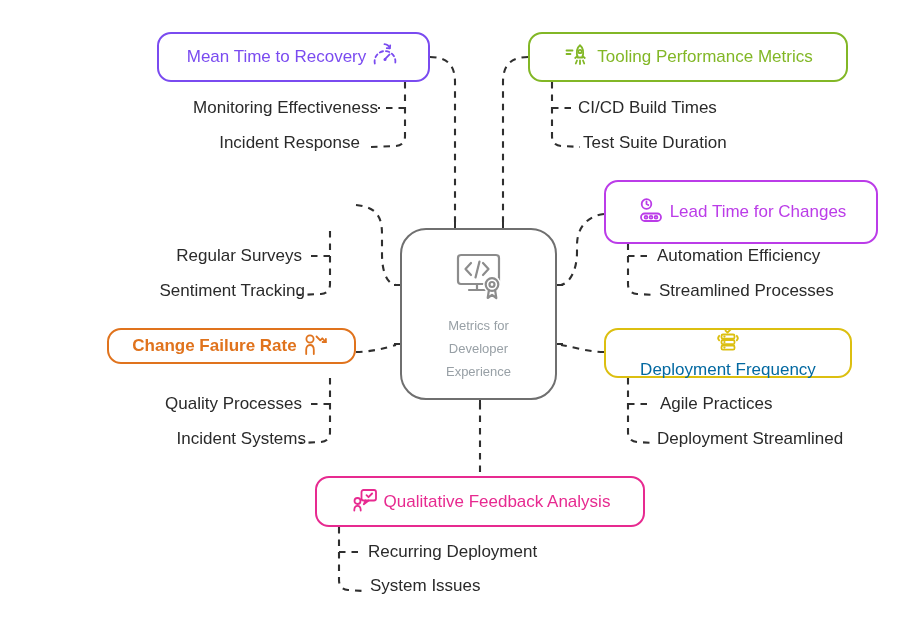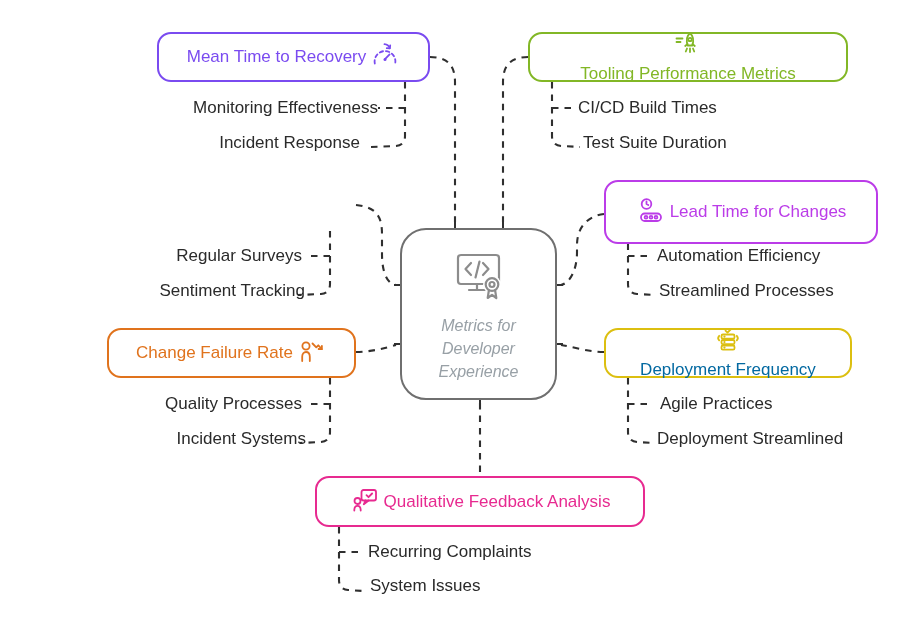--- a/index.html
+++ b/index.html
@@ -8,40 +8,40 @@
   .canvas { position:relative; width:900px; height:623px; background:#ffffff; overflow:hidden; }
   .connectors { position:absolute; left:0; top:0; width:900px; height:623px; }
   .dash { stroke:#2f2f2f; stroke-width:2.1; fill:none; stroke-dasharray:6.5 6; }
   .tick { stroke:#2f2f2f; stroke-width:2; fill:none; }
 
   .node { position:absolute; display:flex; align-items:center; justify-content:center; gap:4px;
           background:#fff; border:2px solid; border-radius:14px; font-size:17px; white-space:nowrap; }
   .node .icon { flex:0 0 auto; display:flex; align-items:center; }
 
   .n1 { left:157px; top:32px;  width:273px; height:50px; border-color:#7a4bf0; color:#7a4bf0; }
-  .n2 { left:528px; top:32px;  width:320px; height:50px; border-color:#82b726; color:#82b726;flex-direction:column; }
+  .n2 { left:528px; top:32px;  width:320px; height:50px; border-color:#82b726; color:#82b726; }
   .n3 { left:22px;  top:180px; width:334px; height:51px; border-color:#0da1db; color:#0da1db; }
   .n4 { left:604px; top:180px; width:274px; height:64px; border-color:#bb3ce8; color:#bb3ce8; }
-  .n5 { left:107px; top:328px; width:249px; height:50px; border-color:#e0731d; color:#e0731d; }
+  .n5 { left:107px; top:328px; width:249px; height:36px; border-color:#e0731d; color:#e0731d;font-weight:bold; }
   .n6 { left:604px; top:328px; width:248px; height:50px; border-color:#dcbf10; color:#0369a1;flex-direction:column; }
   .n7 { left:315px; top:476px; width:330px; height:51px; border-color:#e72a90; color:#e72a90; }
 
   .child { position:absolute; font-size:17px; color:#2a2a2a; white-space:nowrap; transform:translateY(-50%); }
   .c1a { right:522px; top:108px; } .c1b { right:540px; top:143px; }
   .c2a { left:578px;  top:108px; } .c2b { left:583px;  top:143px; }
   .c3a { right:598px; top:256px; } .c3b { right:595px; top:291px;text-align:center; }
   .c4a { left:657px;  top:256px; } .c4b { left:659px;  top:291px; }
   .c5a { right:598px; top:404px; } .c5b { right:594px; top:439px; }
   .c6a { left:660px;  top:404px; } .c6b { left:657px;  top:439px; }
   .c7a { left:368px;  top:552px; } .c7b { left:370px;  top:586px; }
 
   .center-node { position:absolute; left:400px; top:228px; width:157px; height:172px;
                  border:2px solid #6f6f6f; border-radius:26px; background:#fff;
                  display:flex; flex-direction:column; align-items:center; padding-top:22px; }
-  .center-title { margin-top:8px; font-size:16px; line-height:23px; color:#98a0a6; text-align:center;font-style:italic; }
+  .center-title { margin-top:8px; font-size:13px; line-height:23px; color:#98a0a6; text-align:center; }
 </style>
 </head>
 <body>
 
 <div class="canvas">
 
   <svg class="connectors" viewBox="0 0 900 623">
 
     <path class="dash" d="M430,57 C448,57 455,66 455,82 L455,222"></path>
     <path class="dash" d="M528,57 C510,57 503,66 503,82 L503,222"></path>
@@ -146,21 +146,21 @@
       <svg width="30" height="30" viewBox="0 0 30 30" fill="none" stroke="#e72a90" stroke-width="1.8" stroke-linecap="round" stroke-linejoin="round">
         <circle cx="7.5" cy="14" r="3"></circle>
         <path d="M4.3 23.5c0-2.9 1.3-4.6 3.2-4.6s3.2 1.7 3.2 4.6"></path>
         <rect x="11.5" y="3" width="14.5" height="10.5" rx="2" fill="#ffffff"></rect>
         <path d="M15.5 13.5l-1.7 3.8 4.8-3.8"></path>
         <path d="M16.5 8.2l2 2 3.6-3.7"></path>
       </svg>
     </span>
     <span>Qualitative Feedback Analysis</span>
   </div>
-  <div class="child c7a">Recurring Complaints</div>
+  <div class="child c7a">Recurring Deployment</div>
   <div class="child c7b">System Issues</div>
 
   <div class="center-node">
     <span class="icon">
       <svg width="54" height="50" viewBox="0 0 54 50" fill="none" stroke="#8c8c8c" stroke-width="2.2" stroke-linecap="round" stroke-linejoin="round">
         <rect x="6" y="3" width="41" height="29" rx="3"></rect>
         <path d="M19 11l-5.5 6 5.5 6"></path>
         <path d="M31 11l5.5 6-5.5 6"></path>
         <path d="M27.5 9.5l-4 16"></path>
         <path d="M25 32v6 M17 38h16"></path>

